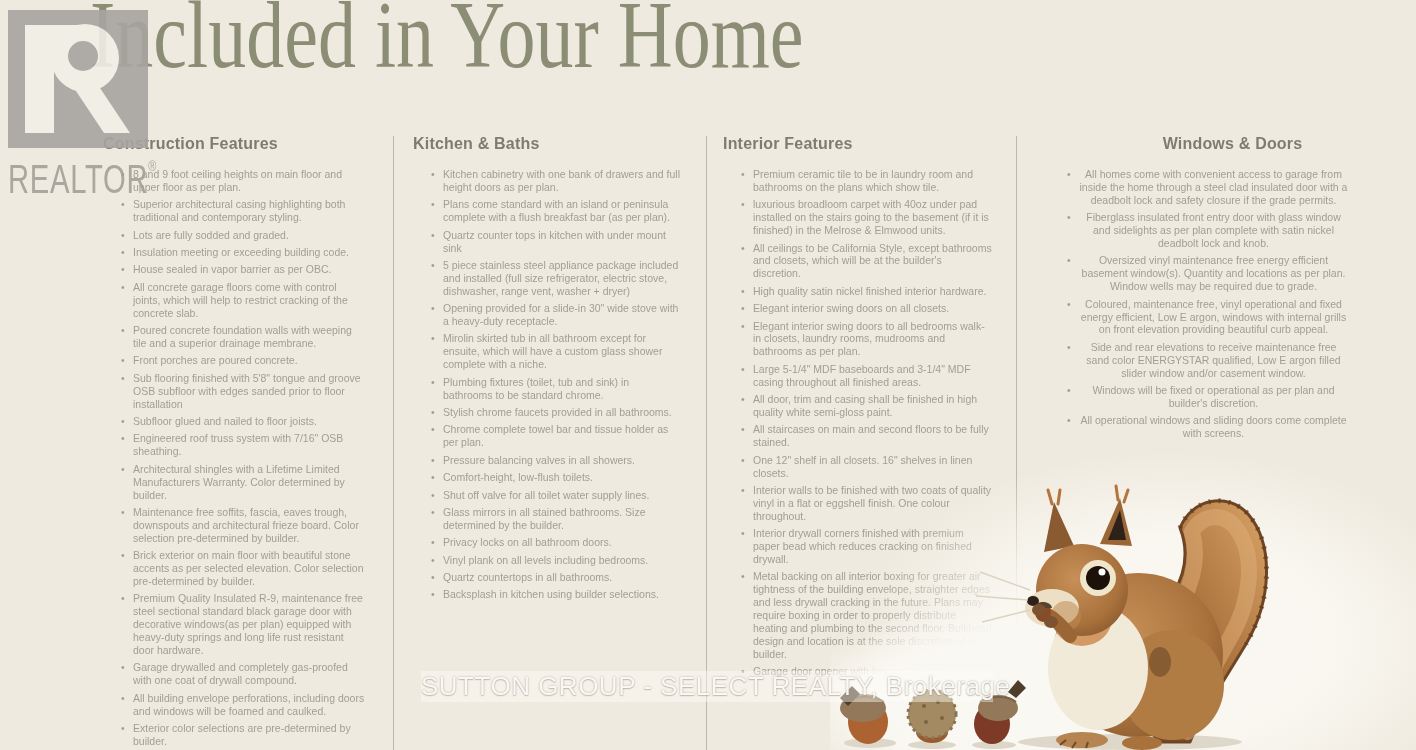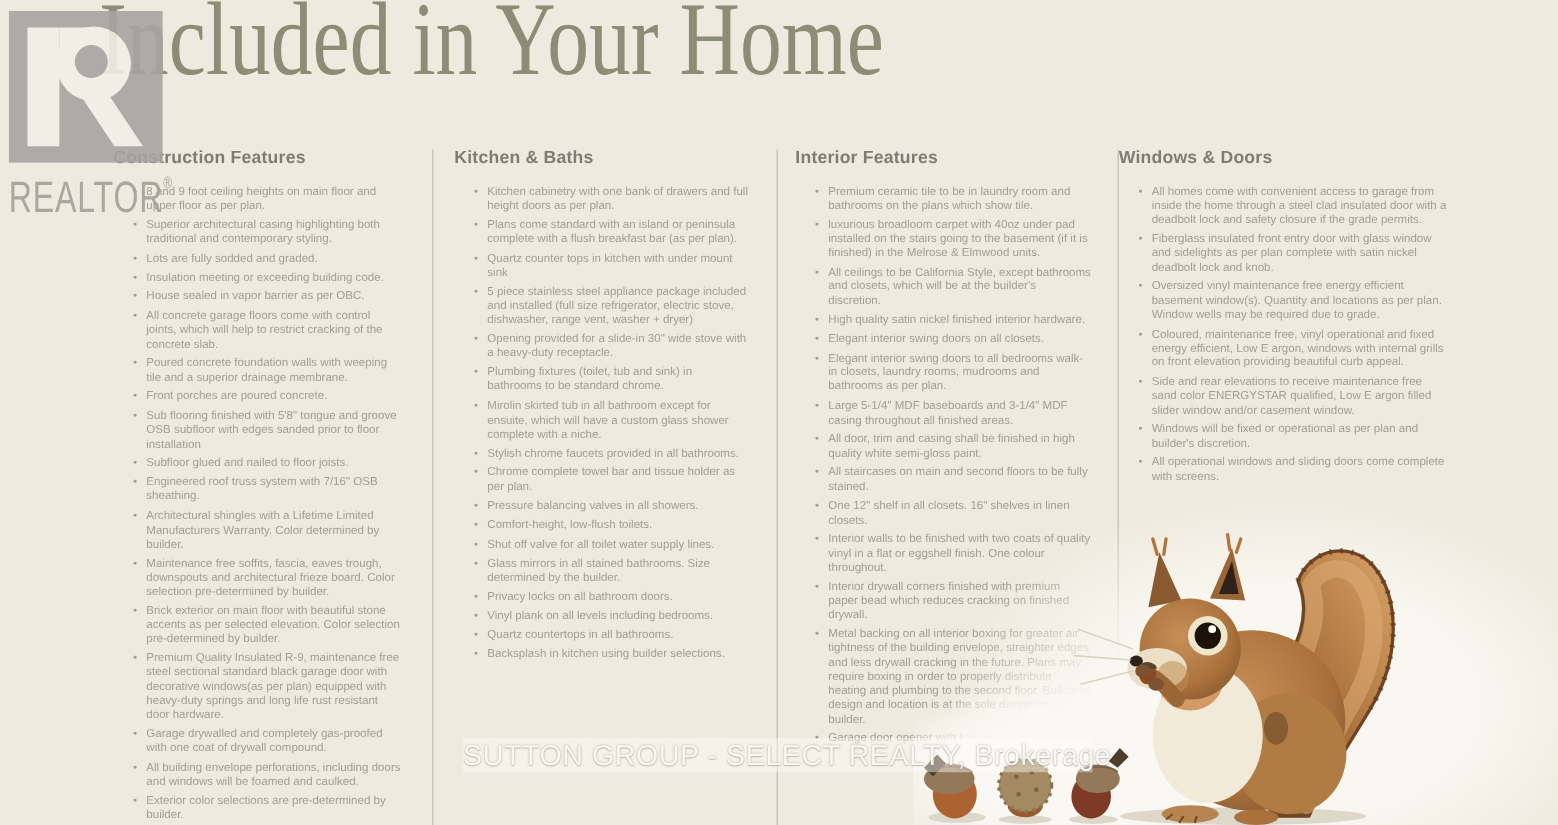--- a/index.html
+++ b/index.html
@@ -36,21 +36,21 @@
   }
   .col ul{list-style:none;margin:16px;padding:0;max-width:283px;}
   .col li{
     position:relative;padding-left:14px;margin:0 0 4.5px 0;
     font-size:10.5px;line-height:1.23;color:#a19e92;
   }
   .col li::before{content:"•";position:absolute;left:2px;top:0;color:#a19e92;}
   .col-1{width:308px;padding-left:18px;padding-right:10px;}
   .col-2{width:313px;padding-left:19px;padding-right:10px;border-left:1px solid #bcb8ac;}
   .col-3{width:310px;padding-left:16px;padding-right:8px;border-left:1px solid #bcb8ac;}
-  .col-4{width:400px;padding-left:0;border-left:1px solid #bcb8ac;}
+  .col-4{width:400px;padding-left:32px;border-left:1px solid #bcb8ac;text-align:center;}
 
   
   .artwork{position:absolute;left:830px;top:440px;width:586px;height:310px;z-index:2;}
 
   
   .watermark{
     position:absolute;left:421px;top:671px;width:572px;height:31px;z-index:5;
     background:rgba(255,253,248,.45);
     color:#faf8f2;font-size:26px;line-height:31px;text-align:center;
     letter-spacing:.5px;white-space:nowrap;
@@ -103,22 +103,22 @@
         </ul>
     </section>
     <section class="col col-2">
       <h2>Kitchen &amp; Baths</h2>
       <ul>
           <li>Kitchen cabinetry with one bank of drawers and full height doors as per plan.</li>
           <li>Plans come standard with an island or peninsula complete with a flush breakfast bar (as per plan).</li>
           <li>Quartz counter tops in kitchen with under mount sink</li>
           <li>5 piece stainless steel appliance package included and installed (full size refrigerator, electric stove, dishwasher, range vent, washer + dryer)</li>
           <li>Opening provided for a slide-in 30" wide stove with a heavy-duty receptacle.</li>
+          <li>Mirolin skirted tub in all bathroom except for ensuite, which will have a custom glass shower complete with a niche.</li>
           <li>Plumbing fixtures (toilet, tub and sink) in bathrooms to be standard chrome.</li>
-          <li>Mirolin skirted tub in all bathroom except for ensuite, which will have a custom glass shower complete with a niche.</li>
           <li>Stylish chrome faucets provided in all bathrooms.</li>
           <li>Chrome complete towel bar and tissue holder as per plan.</li>
           <li>Pressure balancing valves in all showers.</li>
           <li>Comfort-height, low-flush toilets.</li>
           <li>Shut off valve for all toilet water supply lines.</li>
           <li>Glass mirrors in all stained bathrooms. Size determined by the builder.</li>
           <li>Privacy locks on all bathroom doors.</li>
           <li>Vinyl plank on all levels including bedrooms.</li>
           <li>Quartz countertops in all bathrooms.</li>
           <li>Backsplash in kitchen using builder selections.</li>

